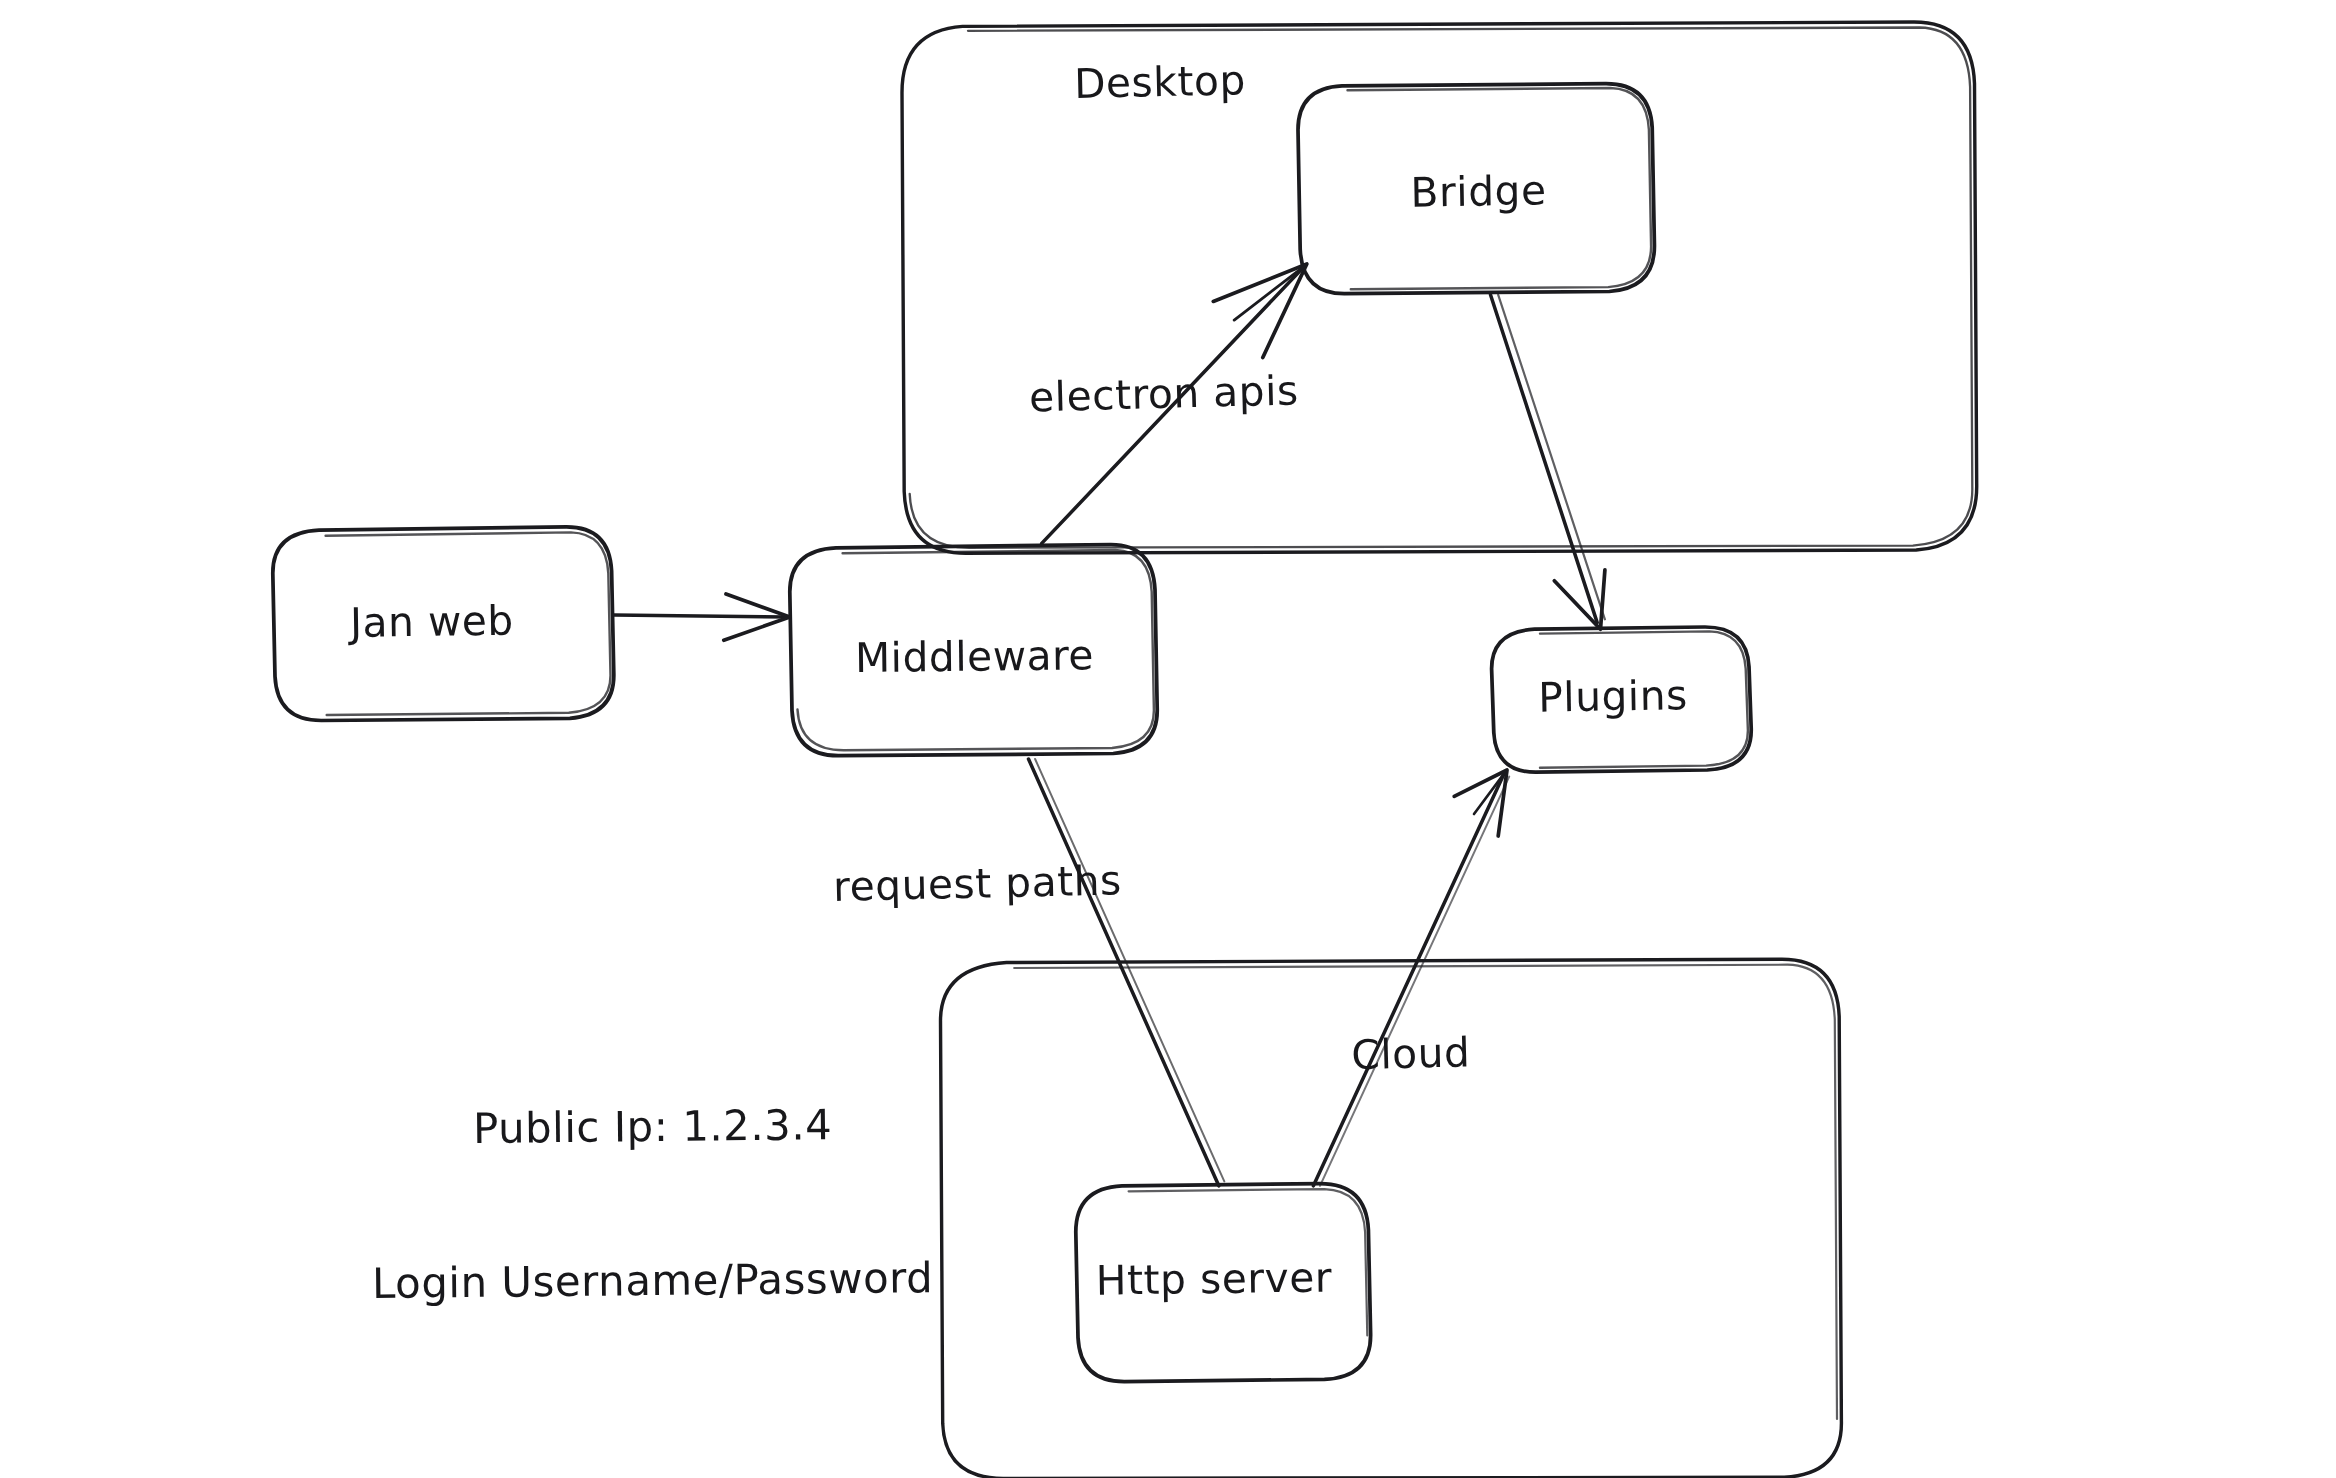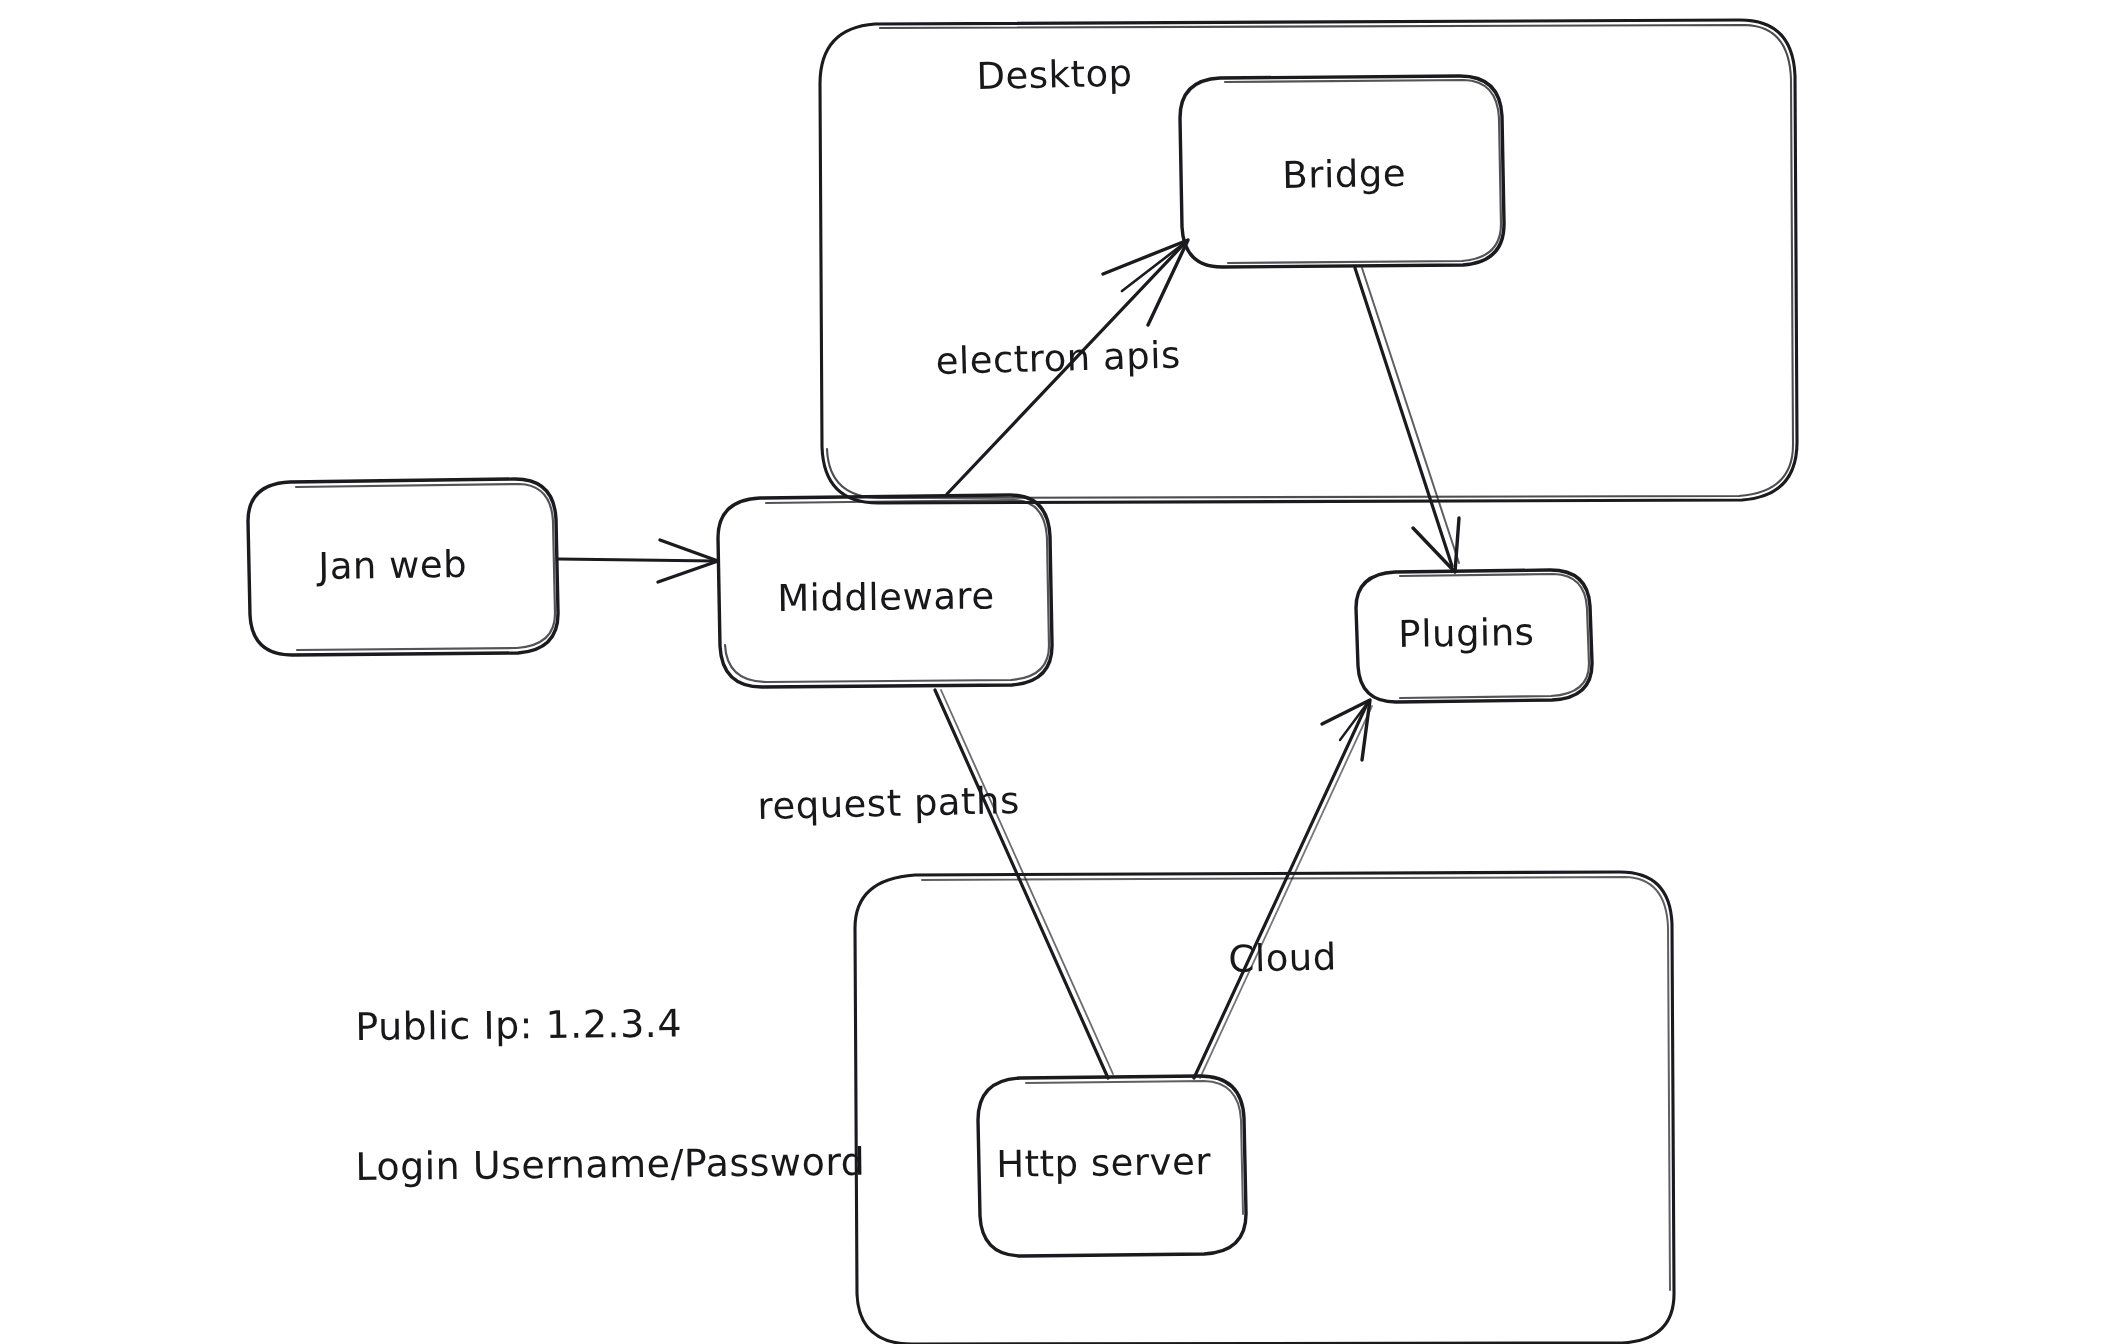--- a/index.html
+++ b/index.html
@@ -152,18 +152,18 @@
   <div class="hand-text node-label" style="left:1398px; top:613px; transform: rotate(-1deg);">Plugins</div>
 
   <div class="hand-text node-label" style="left:996px; top:1143px; transform: rotate(-0.8deg);">Http server</div>
 
   <div class="hand-text edge-label" style="left:935px; top:340px; transform: rotate(-1.5deg);">electron apis</div>
 
   <div class="hand-text edge-label" style="left:757px; top:785px; transform: rotate(-1.3deg);">request paths</div>
 
   <div class="hand-text edge-label" style="left:1228px; top:938px; transform: rotate(-1.4deg);">Cloud</div>
 
-  <div class="note-block" style="left:355px; top:962px;">
+  <div class="note-block" style="left:338px; top:962px;text-align:center;">
     <div class="hand-text note-line" style="position:relative; left:0; top:0; transform: rotate(-0.6deg);">Public Ip: 1.2.3.4</div>
     <div class="hand-text note-line" style="position:relative; left:0; top:48px; transform: rotate(-0.6deg);">Login Username/Password</div>
   </div>
 
 </div>
 
 </body></html>

